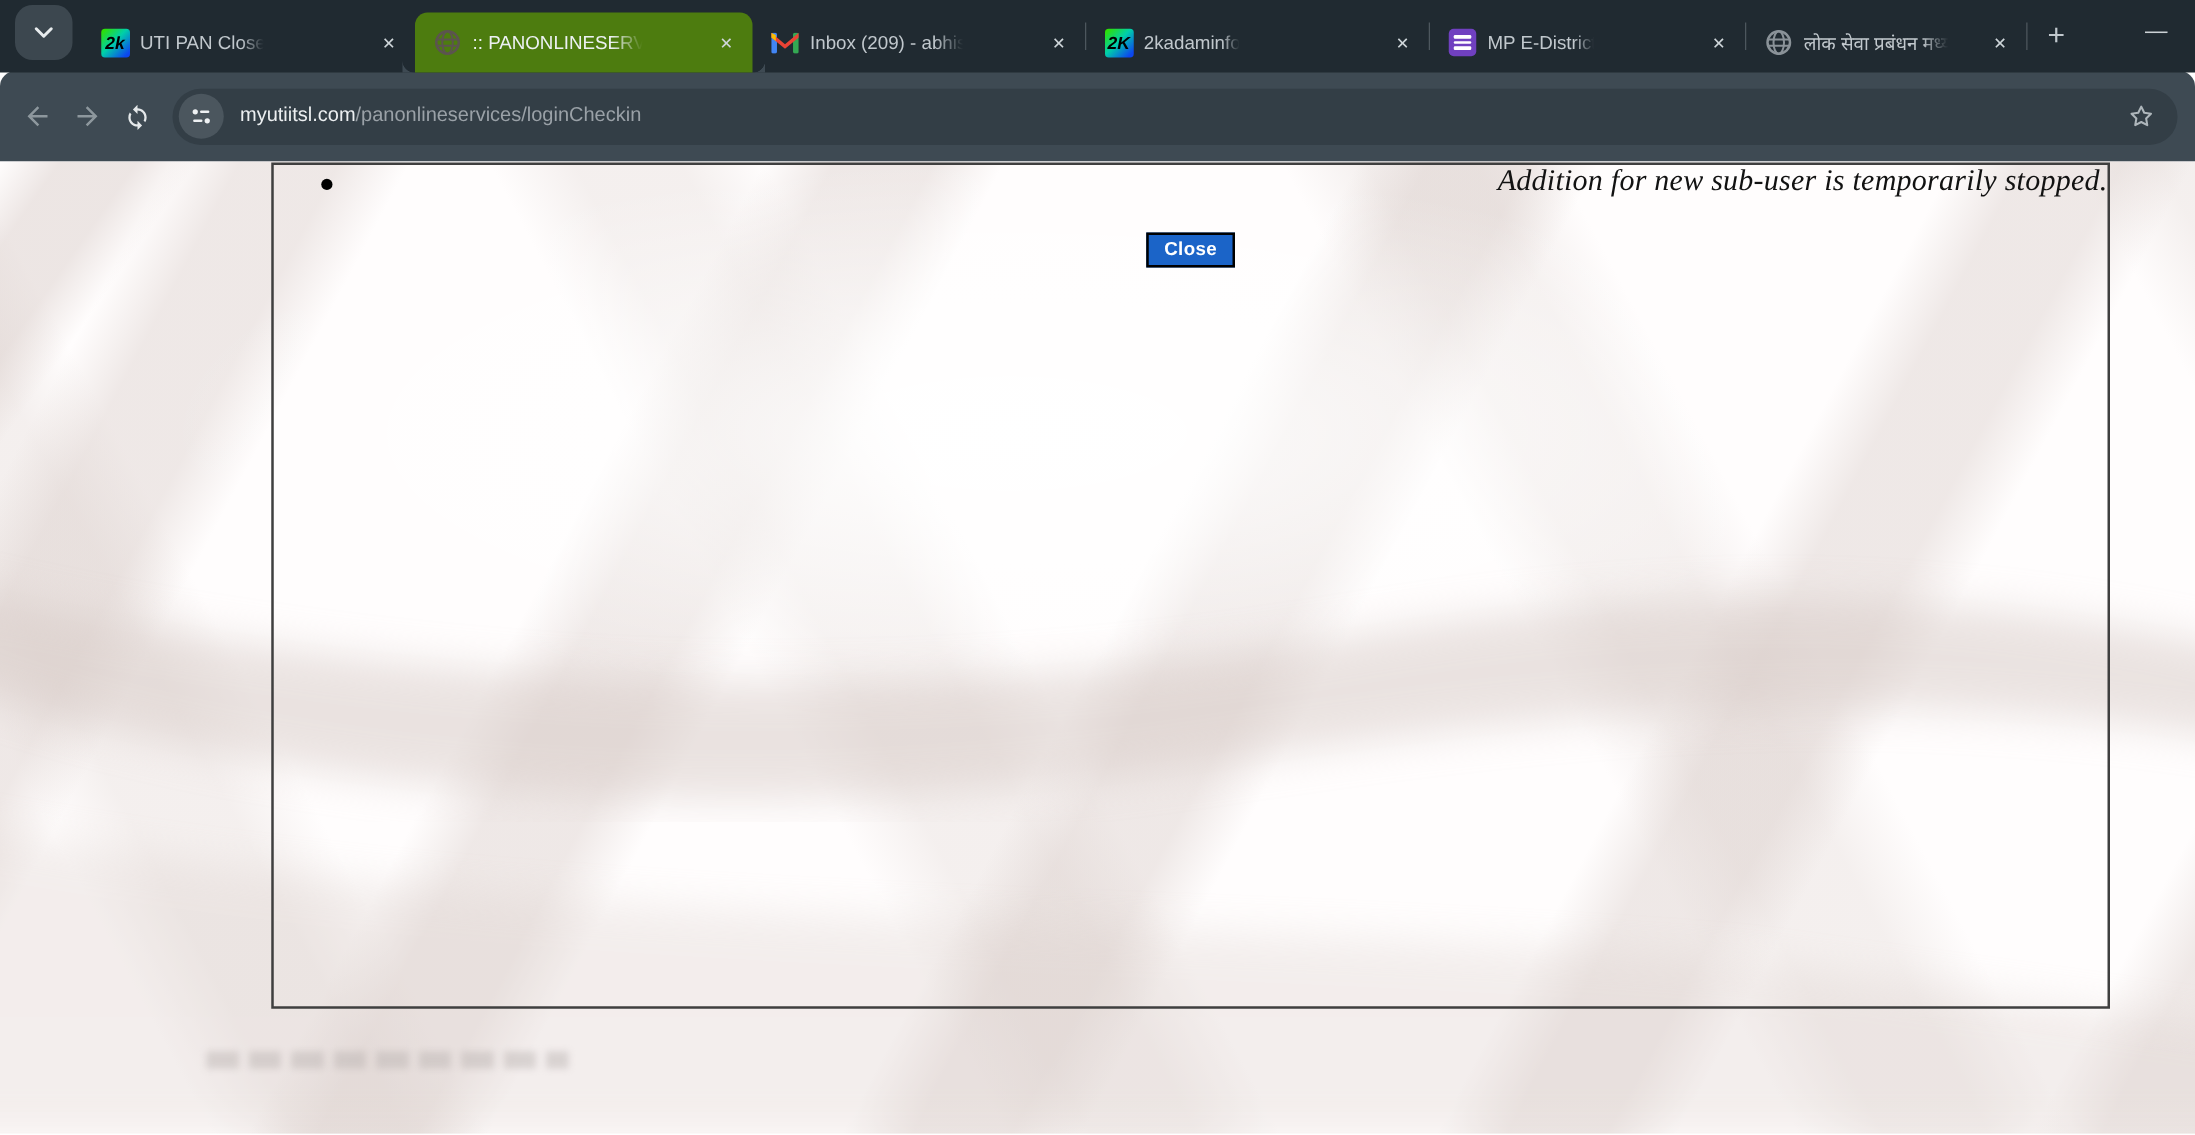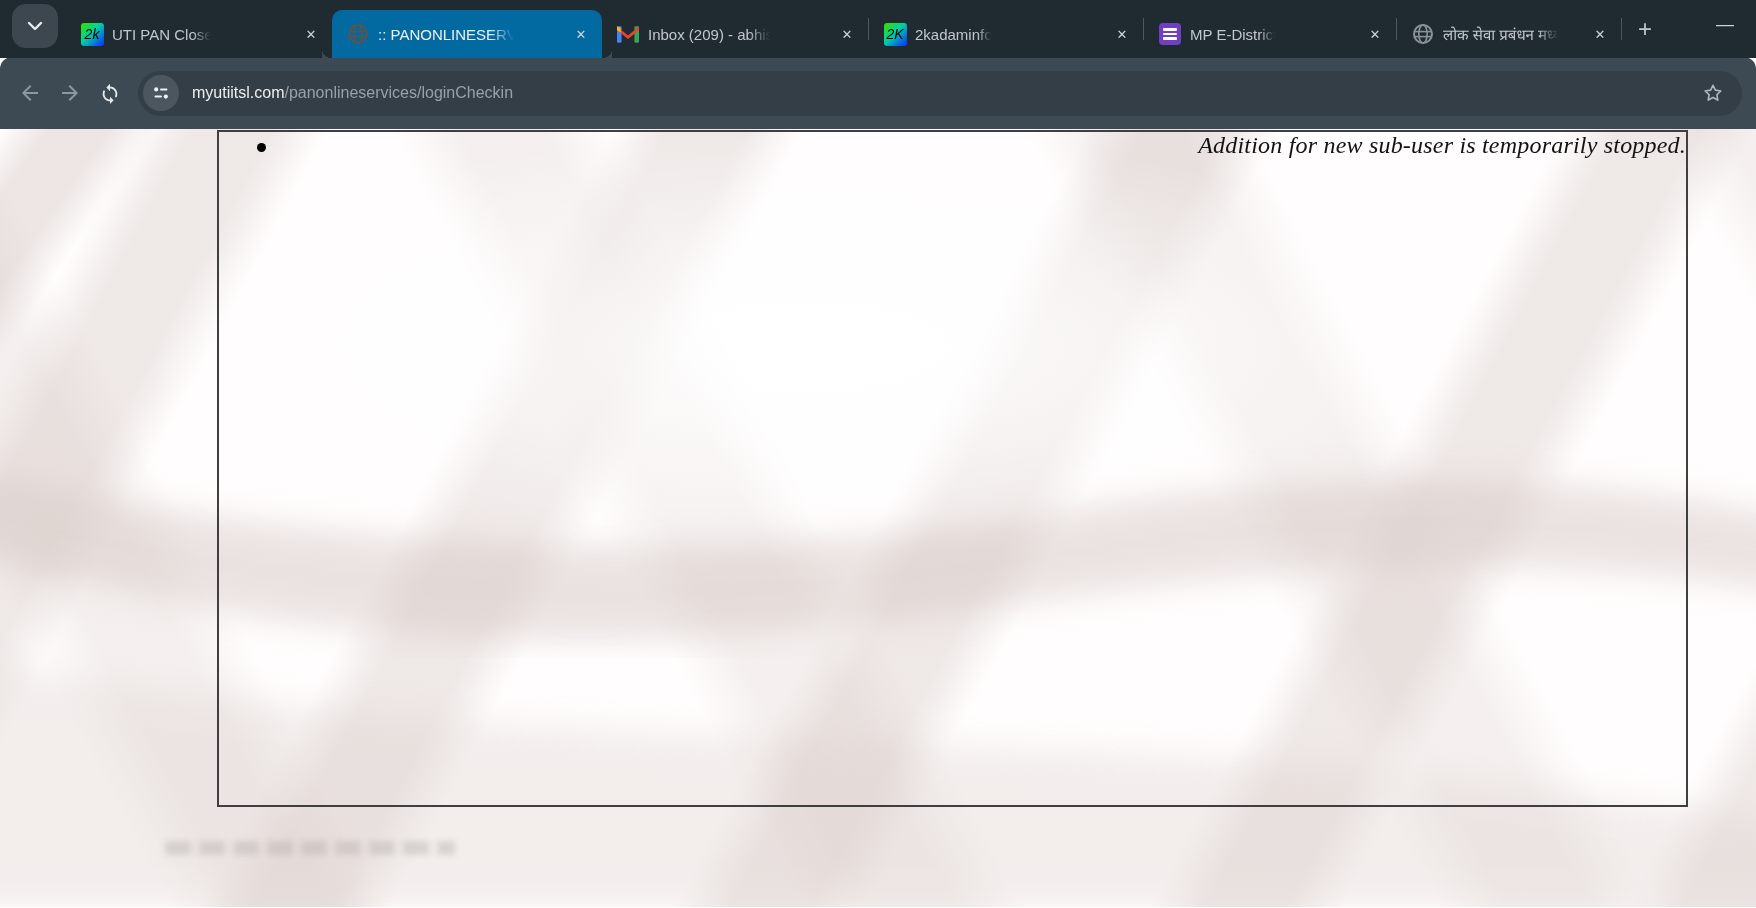--- a/index.html
+++ b/index.html
@@ -17,21 +17,21 @@
     width:46px;height:44px;border-radius:14px;background:#3c474f;
     margin:0 8px 7px 12px;display:flex;align-items:center;justify-content:center;
     align-self:center;cursor:pointer;
   }
   .tab{
     height:48px;display:flex;align-items:center;padding:0 10px 0 14px;
     color:#c1c8cd;font-size:15px;position:relative;min-width:0;cursor:pointer;
   }
   .tab.inactive{background:transparent;}
   .tab.active{
-    background:#0369a1;border-radius:10px 10px 0 0;color:#edf1f3;align-items:center;
+    background:#4d7c0f;border-radius:10px 10px 0 0;color:#edf1f3;align-items:center;
   }
   .tab.active::before,.tab.active::after{
     content:"";position:absolute;bottom:0;width:10px;height:10px;
     background:radial-gradient(circle at 0 0, transparent 10px, #3e4a53 10.5px);
   }
   .tab.active::before{left:-10px;transform:scaleX(-1);}
   .tab.active::after{right:-10px;}
   .tab-title{
     white-space:nowrap;overflow:hidden;max-width:150px;margin:0 8px;
     -webkit-mask-image:linear-gradient(90deg,#000 80%,transparent 98%);
@@ -40,21 +40,21 @@
   .tab.active .tab-title{max-width:150px;}
   .tab-close{
     font-size:13px;color:#ced5d9;width:22px;height:22px;border-radius:50%;
     display:flex;align-items:center;justify-content:center;flex:none;cursor:pointer;
   }
   .tab-sep{width:1px;height:22px;background:#4d575e;align-self:center;flex:none;}
   .favicon{width:24px;height:24px;flex:none;display:flex;align-items:center;justify-content:center;}
   .fav-2k{
     width:23px;height:23px;border-radius:3px;
     background:linear-gradient(135deg,#2fe000 5%,#00d0a8 45%,#0c46f0 90%);
-    color:#000;font-weight:normal;font-size:14px;display:flex;align-items:center;justify-content:center;
+    color:#000;font-weight:bold;font-size:14px;display:flex;align-items:center;justify-content:center;
     font-style:italic;
   }
   .fav-globe{width:22px;height:22px;}
   .fav-list{
     width:22px;height:22px;border-radius:4px;background:#7040c0;
     display:flex;flex-direction:column;justify-content:center;gap:2px;padding:0;align-items:center;
   }
   .fav-list i{display:block;width:14px;height:2.6px;background:#fff;border-radius:1px;position:relative;}
   .fav-list i::before{content:"";position:absolute;left:-0px;top:0;width:3px;height:2.6px;background:#7040c0;opacity:0;}
   .new-tab-btn{
@@ -271,16 +271,19 @@
     <path d="M-80 330 C 320 430, 720 440, 1080 380 C 1350 335, 1580 340, 1836 400
              L 1836 470 C 1560 420, 1300 430, 980 480 C 560 545, 160 500, -80 400 Z" fill="#d6c9c5" opacity="0.5" filter="url(#b)"></path>
     <path d="M-80 520 C 400 620, 900 600, 1400 640 L 1836 700 L 1836 778 L -80 778 Z" fill="#ddd2ce" opacity="0.35" filter="url(#b)"></path>
   </svg>
 
   <div class="page-box">
     <div class="notice-row">
       <span class="notice-bullet"></span>
       <span class="notice-text">Addition for new sub-user is temporarily stopped.</span>
     </div>
+    <div class="close-row">
+      <button class="close-btn">Close</button>
+    </div>
   </div>
 
   <div class="smudge"></div>
 </div>
 
 </body></html>

